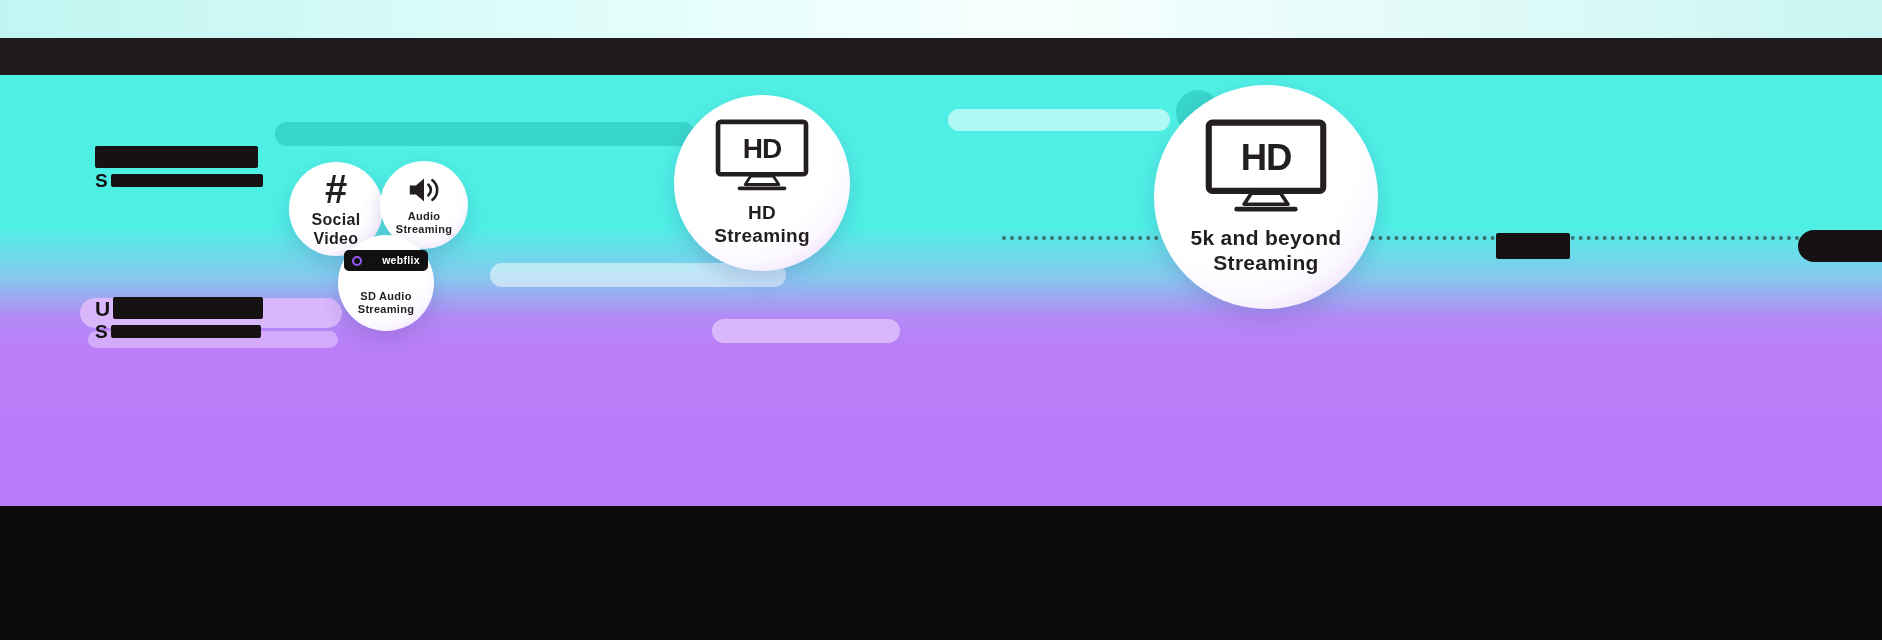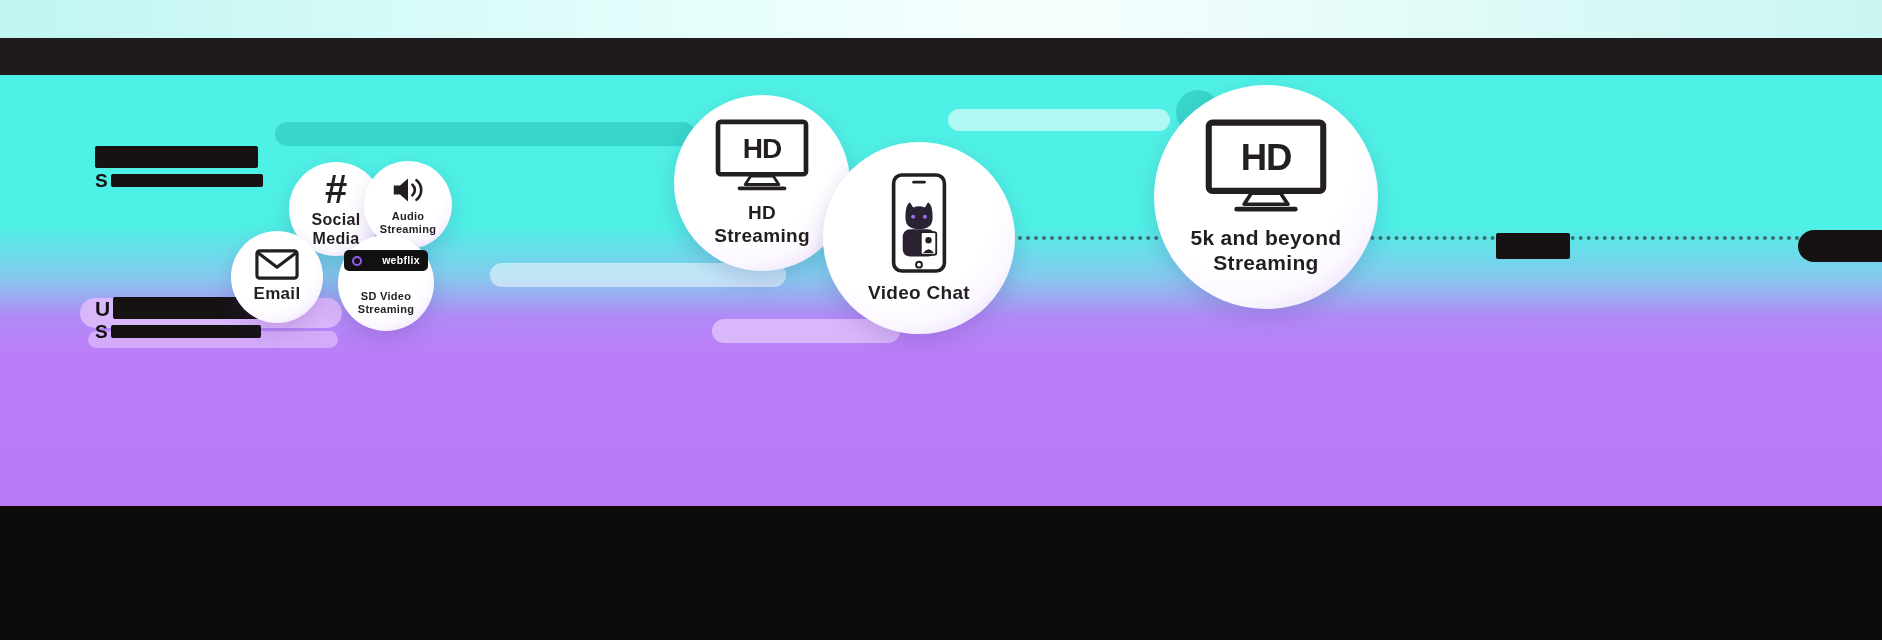--- a/index.html
+++ b/index.html
@@ -40,21 +40,21 @@
   
   .bubble{position:absolute;border-radius:50%;display:flex;flex-direction:column;align-items:center;
     justify-content:center;text-align:center;
     background:radial-gradient(circle at 38% 30%, #ffffff 55%, #fbf8ff 70%, #eadcfa 88%, #d5bff5 97%, #cfe8f7 100%);
     box-shadow:0 8px 20px rgba(80,40,140,.18);z-index:5;}
   .bubble .label{color:#231f20;font-weight:bold;letter-spacing:.3px;line-height:1.18;}
   #bubble-email{left:231px;top:231px;width:92px;height:92px;z-index:6;}
   #bubble-email .label{font-size:17px;}
   #bubble-social{left:289px;top:162px;width:94px;height:94px;}
   #bubble-social .label{font-size:16px;}
-  #bubble-audio{left:364px;top:161px;width:88px;height:88px;}
+  #bubble-audio{left:380px;top:161px;width:88px;height:88px;}
   #bubble-audio .label{font-size:11px;}
   #bubble-sdvideo{left:338px;top:235px;width:96px;height:96px;z-index:7;}
   #bubble-sdvideo .label{font-size:11px;}
   #bubble-upload{left:554px;top:165px;width:126px;height:126px;}
   #bubble-upload .label{font-size:13px;}
   #bubble-hd{left:674px;top:95px;width:176px;height:176px;}
   #bubble-hd .label{font-size:19px;margin-top:6px;}
   #bubble-videochat{left:823px;top:142px;width:192px;height:192px;}
   #bubble-videochat .label{font-size:19px;margin-top:4px;}
   #bubble-4k{left:1154px;top:85px;width:224px;height:224px;}
@@ -105,35 +105,26 @@
     </div>
     <div class="redact-line" style="margin-top:3px;">
       <span class="redact-prefix" style="font-size:19px;">S</span>
       <div class="redact-bar" style="width:150px;height:13px;"></div>
     </div>
   </div>
 
   <div id="right-bar"></div>
   <div id="right-pill"></div>
 
-  <div class="bubble" id="bubble-email">
-    <div class="icon-wrap">
-      <svg width="44" height="31" viewBox="0 0 48 34">
-        <rect x="2" y="2" width="44" height="30" rx="3" fill="none" stroke="#231f20" stroke-width="3.5"></rect>
-        <path d="M3 4 L24 20 L45 4" fill="none" stroke="#231f20" stroke-width="3.5" stroke-linecap="round" stroke-linejoin="round"></path>
-      </svg>
-    </div>
-    <div class="label">Email</div>
-  </div>
 
   <div class="bubble" id="bubble-social">
     <div class="hash-glyph">#</div>
     <div class="label">
       <div>Social</div>
-      <div>Media</div>
+      <div>Video</div>
     </div>
   </div>
 
   <div class="bubble" id="bubble-audio">
     <div class="icon-wrap">
       <svg width="36" height="32" viewBox="0 0 40 36">
         <path d="M4 13 h7 l9 -8 v26 l-9 -8 h-7 z" fill="#231f20"></path>
         <path d="M25 12 a8 8 0 0 1 0 12" fill="none" stroke="#231f20" stroke-width="3" stroke-linecap="round"></path>
         <path d="M29.5 7 a14 14 0 0 1 0 22" fill="none" stroke="#231f20" stroke-width="3" stroke-linecap="round"></path>
       </svg>
@@ -143,58 +134,41 @@
       <div>Streaming</div>
     </div>
   </div>
 
   <div class="bubble" id="bubble-sdvideo">
     <div class="webflix">
       <span class="webflix-dot"></span>
       <span class="webflix-text">webflix</span>
     </div>
     <div class="label">
-      <div>SD Video</div>
+      <div>SD Audio</div>
       <div>Streaming</div>
     </div>
   </div>
 
 
   <div class="bubble" id="bubble-hd">
     <div class="icon-wrap">
       <svg width="94" height="73" viewBox="0 0 100 78">
         <rect x="3" y="3" width="94" height="56" rx="3" fill="#ffffff" stroke="#231f20" stroke-width="5"></rect>
         <text x="50" y="42" text-anchor="middle" font-size="30" font-weight="bold" letter-spacing="-1" fill="#231f20" font-family="Liberation Sans, sans-serif">HD</text>
         <path d="M38 61 L62 61 L68 70 L32 70 Z" fill="#ffffff" stroke="#231f20" stroke-width="3" stroke-linejoin="round"></path>
         <rect x="24" y="72" width="52" height="4" rx="2" fill="#231f20"></rect>
       </svg>
     </div>
     <div class="label">
       <div>HD</div>
       <div>Streaming</div>
     </div>
   </div>
 
-  <div class="bubble" id="bubble-videochat">
-    <div class="icon-wrap">
-      <svg width="58" height="102" viewBox="0 0 64 112">
-        <rect x="4" y="3" width="56" height="106" rx="9" fill="#ffffff" stroke="#231f20" stroke-width="4"></rect>
-        <line x1="26" y1="11" x2="38" y2="11" stroke="#231f20" stroke-width="3" stroke-linecap="round"></line>
-        <path d="M17 50 q0 -15 5 -17 l3.5 6 q6.5 -3 13 0 l3.5 -6 q5 2 5 17 q0 13 -15 13 q-15 0 -15 -13 z" fill="#2a2133"></path>
-        <circle cx="25.5" cy="49" r="2.2" fill="#9b6ff0"></circle>
-        <circle cx="38.5" cy="49" r="2.2" fill="#9b6ff0"></circle>
-        <rect x="14" y="63" width="36" height="30" rx="8" fill="#2a2133"></rect>
-        <rect x="34" y="66" width="17" height="25" rx="2" fill="#ffffff" stroke="#231f20" stroke-width="2"></rect>
-        <circle cx="42.5" cy="75" r="3.5" fill="#231f20"></circle>
-        <path d="M36.5 89 q6 -8 12 0 z" fill="#231f20"></path>
-        <circle cx="32" cy="102" r="3.2" fill="#ffffff" stroke="#231f20" stroke-width="2.2"></circle>
-      </svg>
-    </div>
-    <div class="label">Video Chat</div>
-  </div>
 
   <div class="bubble" id="bubble-4k">
     <div class="icon-wrap">
       <svg width="122" height="95" viewBox="0 0 100 78">
         <rect x="3" y="3" width="94" height="56" rx="3" fill="#ffffff" stroke="#231f20" stroke-width="5"></rect>
         <text x="50" y="42" text-anchor="middle" font-size="30" font-weight="bold" letter-spacing="-1" fill="#231f20" font-family="Liberation Sans, sans-serif">HD</text>
         <path d="M38 61 L62 61 L68 70 L32 70 Z" fill="#ffffff" stroke="#231f20" stroke-width="3" stroke-linejoin="round"></path>
         <rect x="24" y="72" width="52" height="4" rx="2" fill="#231f20"></rect>
       </svg>
     </div>

